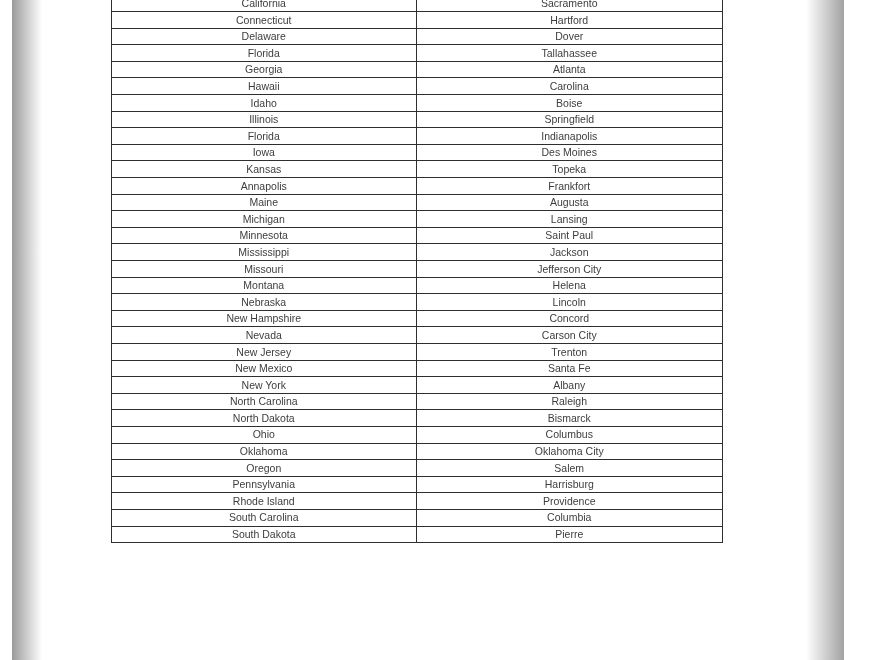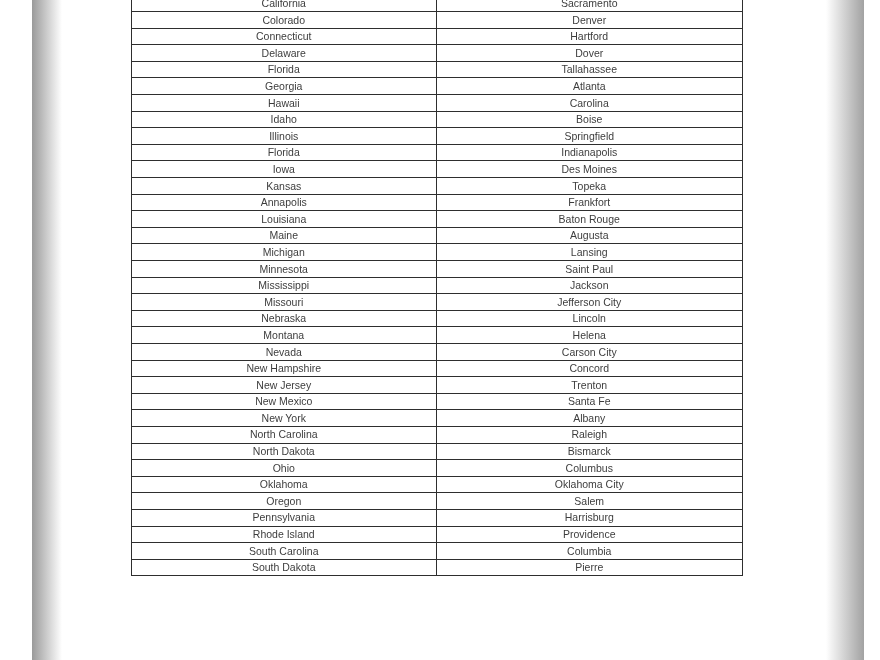--- a/index.html
+++ b/index.html
@@ -18,21 +18,21 @@
     font-family: "Liberation Sans", "DejaVu Sans", sans-serif;
   }
   .canvas {
     position: relative;
     width: 880px; height: 660px;
     background: var(--canvas-bg);
     overflow: hidden;
   }
   .page {
     position: absolute;
-    left: 32px; top: 0;
+    left: 12px; top: 0;
     width: 832px; height: 660px;
     background: var(--page-bg);
     overflow: hidden;
   }
   .edge-shadow {
     position: absolute;
     top: 0; bottom: 0;
     pointer-events: none;
   }
   .edge-shadow.left {
@@ -71,24 +71,20 @@
 <div class="canvas">
   <div class="page">
 
     <table class="capitals">
       <tbody>
           <tr>
     <td>California</td>
     <td>Sacramento</td>
   </tr>
           <tr>
-    <td>Colorado</td>
-    <td>Denver</td>
-  </tr>
-          <tr>
     <td>Connecticut</td>
     <td>Hartford</td>
   </tr>
           <tr>
     <td>Delaware</td>
     <td>Dover</td>
   </tr>
           <tr>
     <td>Florida</td>
     <td>Tallahassee</td>
@@ -119,58 +115,54 @@
   </tr>
           <tr>
     <td>Kansas</td>
     <td>Topeka</td>
   </tr>
           <tr>
     <td>Annapolis</td>
     <td>Frankfort</td>
   </tr>
           <tr>
-    <td>Louisiana</td>
-    <td>Baton Rouge</td>
-  </tr>
-          <tr>
     <td>Maine</td>
     <td>Augusta</td>
   </tr>
           <tr>
     <td>Michigan</td>
     <td>Lansing</td>
   </tr>
           <tr>
     <td>Minnesota</td>
     <td>Saint Paul</td>
   </tr>
           <tr>
     <td>Mississippi</td>
     <td>Jackson</td>
   </tr>
           <tr>
     <td>Missouri</td>
     <td>Jefferson City</td>
   </tr>
           <tr>
+    <td>Montana</td>
+    <td>Helena</td>
+  </tr>
+          <tr>
     <td>Nebraska</td>
     <td>Lincoln</td>
   </tr>
           <tr>
-    <td>Montana</td>
-    <td>Helena</td>
+    <td>New Hampshire</td>
+    <td>Concord</td>
   </tr>
           <tr>
     <td>Nevada</td>
     <td>Carson City</td>
-  </tr>
-          <tr>
-    <td>New Hampshire</td>
-    <td>Concord</td>
   </tr>
           <tr>
     <td>New Jersey</td>
     <td>Trenton</td>
   </tr>
           <tr>
     <td>New Mexico</td>
     <td>Santa Fe</td>
   </tr>
           <tr>

